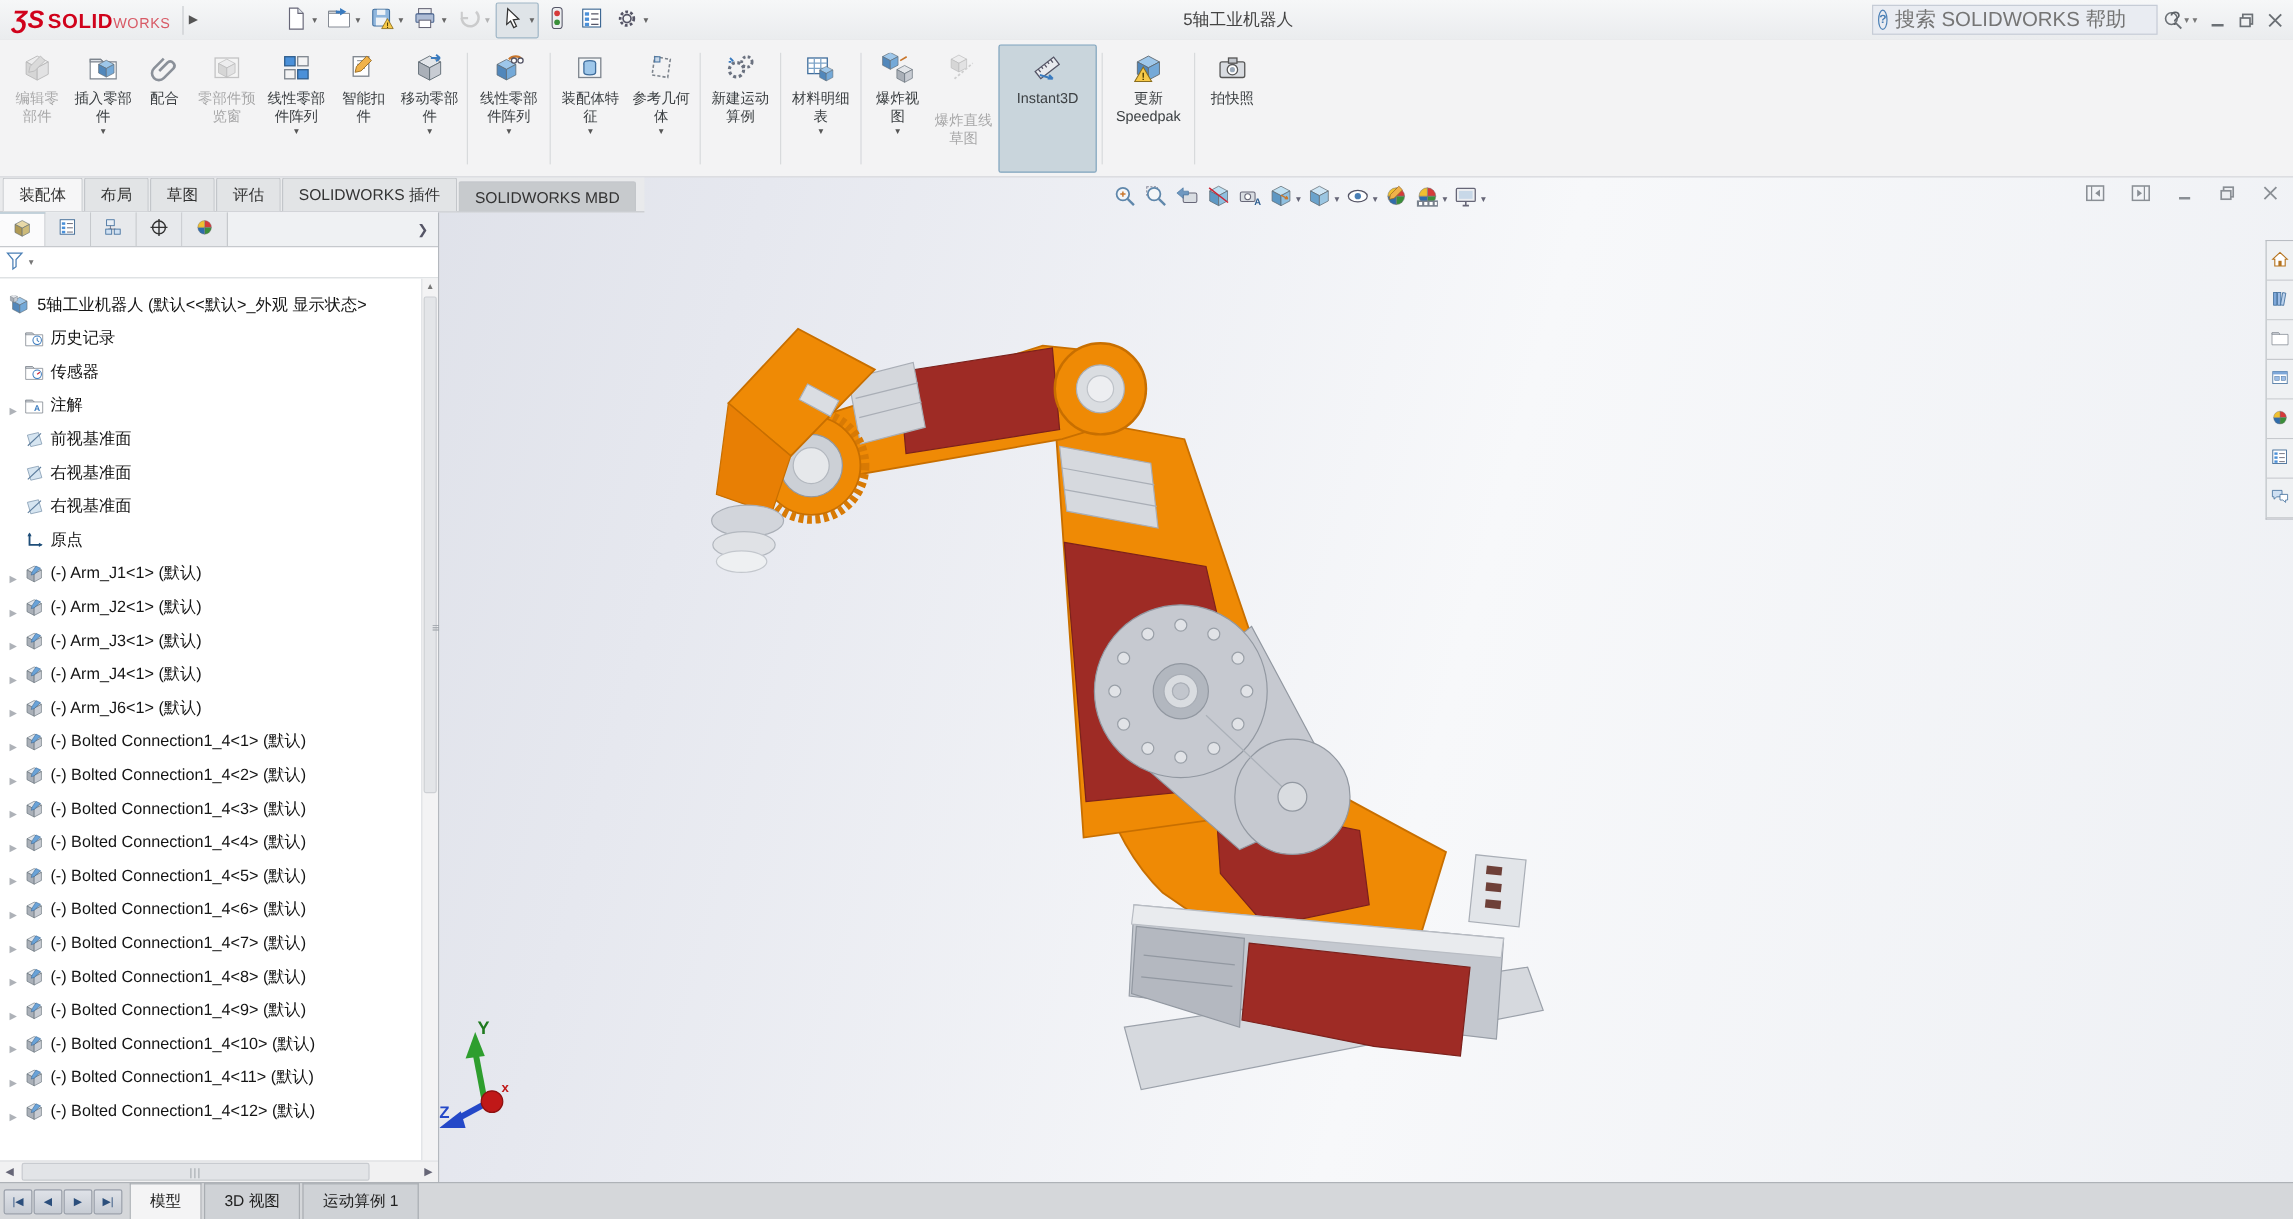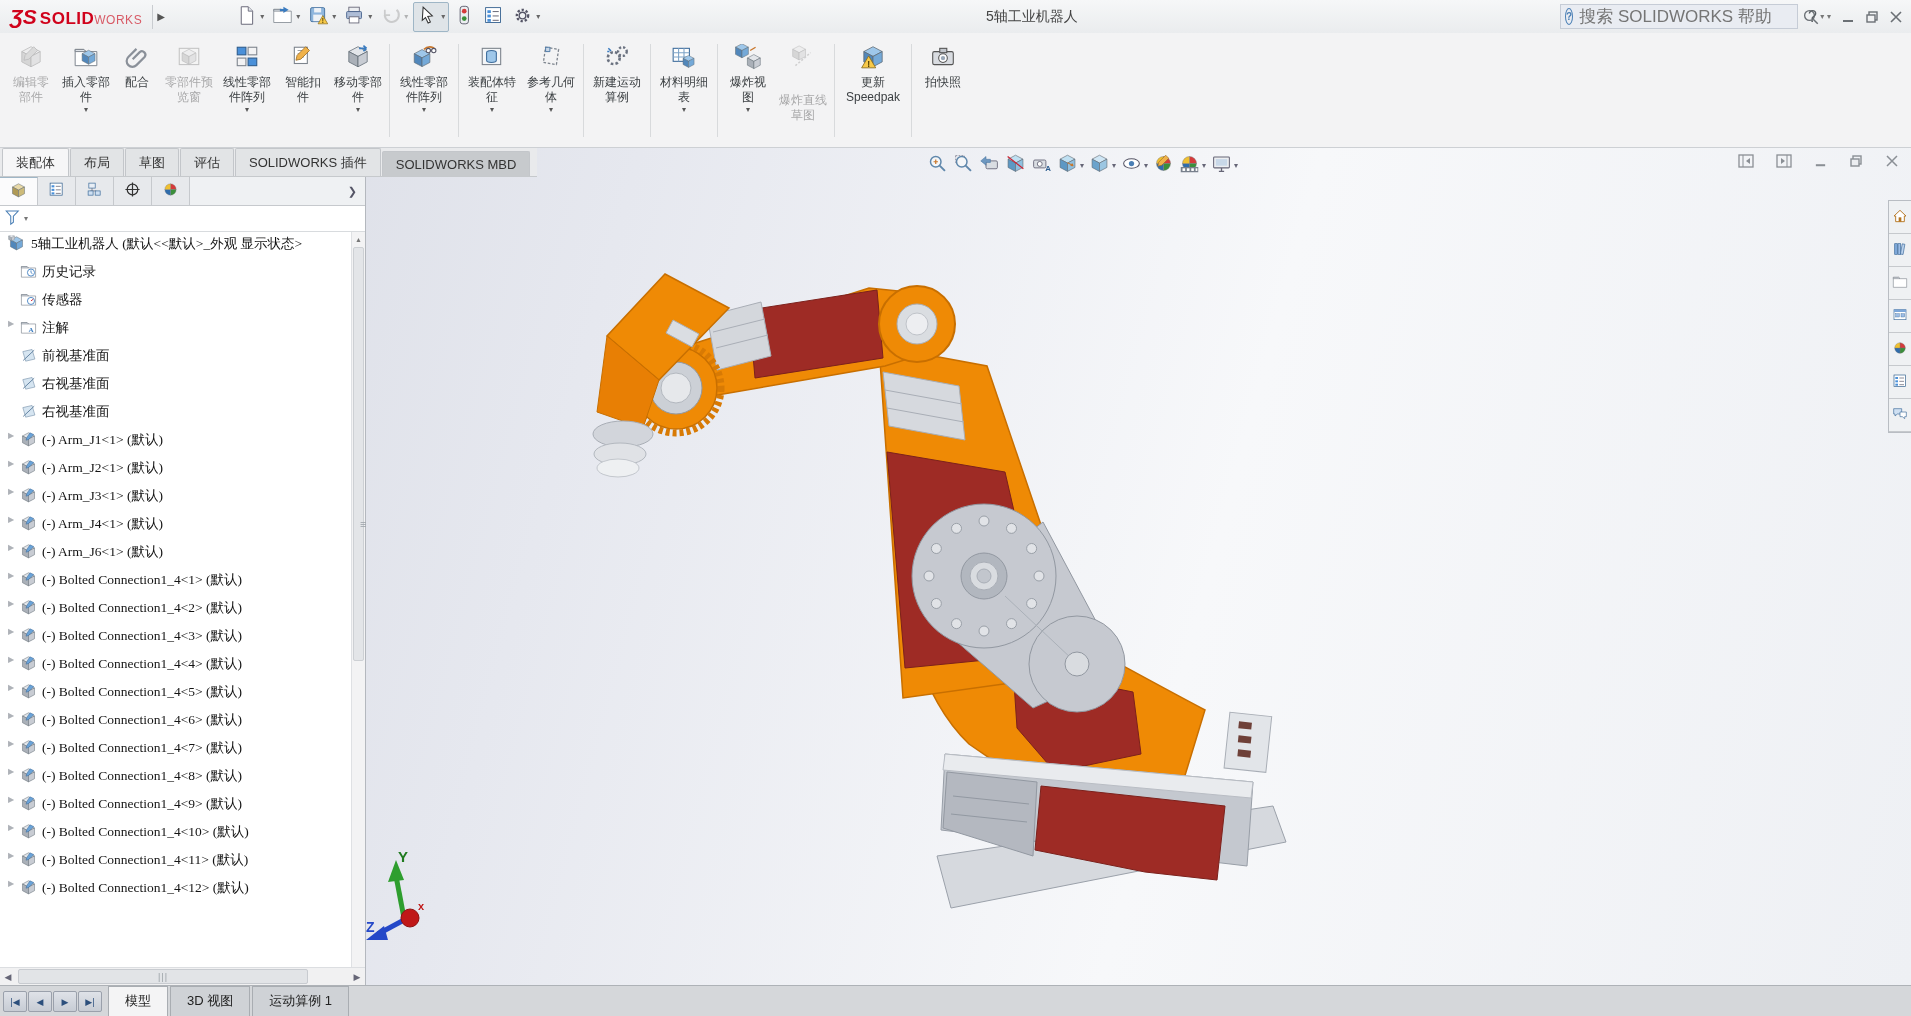--- a/index.html
+++ b/index.html
@@ -67,21 +67,21 @@
   
   .treepanel{position:absolute;top:29px;left:0;width:366px;bottom:0;background:#fff;
              border-right:1px solid #b4b8be;display:flex;flex-direction:column;box-sizing:border-box;}
   .pmtabs{height:28px;background:#eff1f3;border-bottom:1px solid #c6c9cd;display:flex;align-items:stretch;}
   .pmtab{width:37px;display:flex;align-items:center;justify-content:center;border-right:1px solid #c6c9cd;
          cursor:pointer;background:#e7e9ec;}
   .pmtab.active{background:#fbfbfc;border-top:1px solid #9fb6c6;}
   .pmmore{margin-left:auto;display:flex;align-items:center;padding:0 8px;color:#556;cursor:pointer;font-size:11px;}
   .filterrow{height:25px;border-bottom:1px solid #d8dbde;display:flex;align-items:center;padding-left:4px;gap:2px;}
   .tree{flex:1;overflow:hidden;position:relative;padding-top:3px;}
-  .trow{height:28px;display:flex;align-items:flex-start;cursor:pointer;white-space:nowrap;font-family:Liberation Serif, serif;}
+  .trow{height:28px;display:flex;align-items:flex-end;cursor:pointer;white-space:nowrap;}
   .trow .arr{width:14px;text-align:center;color:#aeb2b8;font-size:8px;margin-left:4px;flex:none;}
   .trow .tic{width:20px;flex:none;display:flex;align-items:center;justify-content:center;}
   .trow .tlb{font-size:13.5px;color:#141414;margin-left:4px;}
   .trow.root .tlb{margin-left:5px;}
   .vscroll{position:absolute;top:0;right:0;width:13px;bottom:0;background:#f3f3f4;border-left:1px solid #dfe1e4;}
   .vsup{height:14px;display:flex;align-items:center;justify-content:center;font-size:7px;color:#777;cursor:pointer;}
   .vsthumb{position:absolute;top:15px;left:1px;right:1px;height:56%;background:#e3e5e8;border:1px solid #cdd0d4;border-radius:2px;}
   .hscroll{height:17px;background:#f1f1f2;border-top:1px solid #dcdee1;display:flex;align-items:center;}
   .hsar{width:16px;text-align:center;color:#667;font-size:9px;cursor:pointer;}
   .hsthumb{height:13px;background:#e2e4e7;border:1px solid #c8cbd0;border-radius:2px;width:288px;margin-left:2px;
@@ -409,20 +409,32 @@
                 <polygon points="12,2.5 20.5,7 12,11.5 3.5,7" fill="#e3e6ea"></polygon>
                 <polygon points="3.5,7 12,11.5 12,21 3.5,16.5" fill="#aab0b8"></polygon>
                 <polygon points="20.5,7 12,11.5 12,21 20.5,16.5" fill="#c8ccd3"></polygon>
               </g>
             </g>
             <path d="M5 20L19 8" stroke="#9aa0a6" stroke-dasharray="2,1.6" stroke-width="1.4"></path>
           </svg>
         </div>
         <div class="rlb">爆炸直线草图</div>
       </div>
+      <div class="rbtn active" style="width: 76px;">
+        <div class="ric">
+          <svg width="26" height="26" viewBox="0 0 24 24">
+            <g transform="rotate(-38 12 12)">
+              <rect x="3" y="8" width="18" height="7" fill="#e8eaee" stroke="#556"></rect>
+              <path d="M6 8v3M9 8v2M12 8v3M15 8v2M18 8v3" stroke="#556"></path>
+            </g>
+            <path d="M6 17l10 3m0 0l-4-.2m4 .2l-2.8-3" stroke="#3a7bbf" stroke-width="1.6" fill="none"></path>
+          </svg>
+        </div>
+        <div class="rlb">Instant3D</div>
+      </div>
       <div class="rsep"></div>
       <div class="rbtn" style="width: 62px;">
         <div class="ric">
           <svg width="26" height="26" viewBox="0 0 24 24">
             <g stroke="#5f6a73" stroke-width=".7" stroke-linejoin="round">
               <polygon points="12,2.5 20.5,7 12,11.5 3.5,7" fill="#9ec7ea"></polygon>
               <polygon points="3.5,7 12,11.5 12,21 3.5,16.5" fill="#5187bb"></polygon>
               <polygon points="20.5,7 12,11.5 12,21 20.5,16.5" fill="#74a9d8"></polygon>
             </g>
             <polygon points="8,11 14.5,22 1.5,22" fill="#f7c948" stroke="#8a6d1d" stroke-width=".8"></polygon>
@@ -865,20 +877,31 @@
             <span class="arr"></span>
             <span class="tic">
               <svg width="17" height="17" viewBox="0 0 24 24">
                 <polygon points="4,6.5 17,3.5 21,17 8,20" fill="#cfe0ef" fill-opacity=".85" stroke="#7d96ad" stroke-width=".9"></polygon>
                 <path d="M4.5 19L20 4.5" stroke="#5b7c9c" stroke-width="1.3"></path>
               </svg>
             </span>
             <span class="tlb">右视基准面</span>
           </div>
           <div class="trow">
+            <span class="arr"></span>
+            <span class="tic">
+              <svg width="17" height="17" viewBox="0 0 24 24">
+                <path d="M6.5 4v13h14" fill="none" stroke="#1f4e79" stroke-width="2.2"></path>
+                <path d="M6.5 2.5L4 7h5z" fill="#1f4e79"></path>
+                <path d="M22 17l-4.5-2.5v5z" fill="#1f4e79"></path>
+              </svg>
+            </span>
+            <span class="tlb">原点</span>
+          </div>
+          <div class="trow">
             <span class="arr">▶</span>
             <span class="tic">
               <svg width="17" height="17" viewBox="0 0 24 24">
                 <g stroke="#5f6a73" stroke-width=".7" stroke-linejoin="round">
                   <polygon points="12,2.5 20.5,7 12,11.5 3.5,7" fill="#e3e6ea"></polygon>
                   <polygon points="3.5,7 12,11.5 12,21 3.5,16.5" fill="#aab0b8"></polygon>
                   <polygon points="20.5,7 12,11.5 12,21 20.5,16.5" fill="#c8ccd3"></polygon>
                 </g>
                 <path d="M14 2.5l5.5 2.5-7.5 7-3.5 1 1-3.5z" fill="#6aa3d8" stroke="#2f5d8c" stroke-width=".6"></path>
               </svg>

